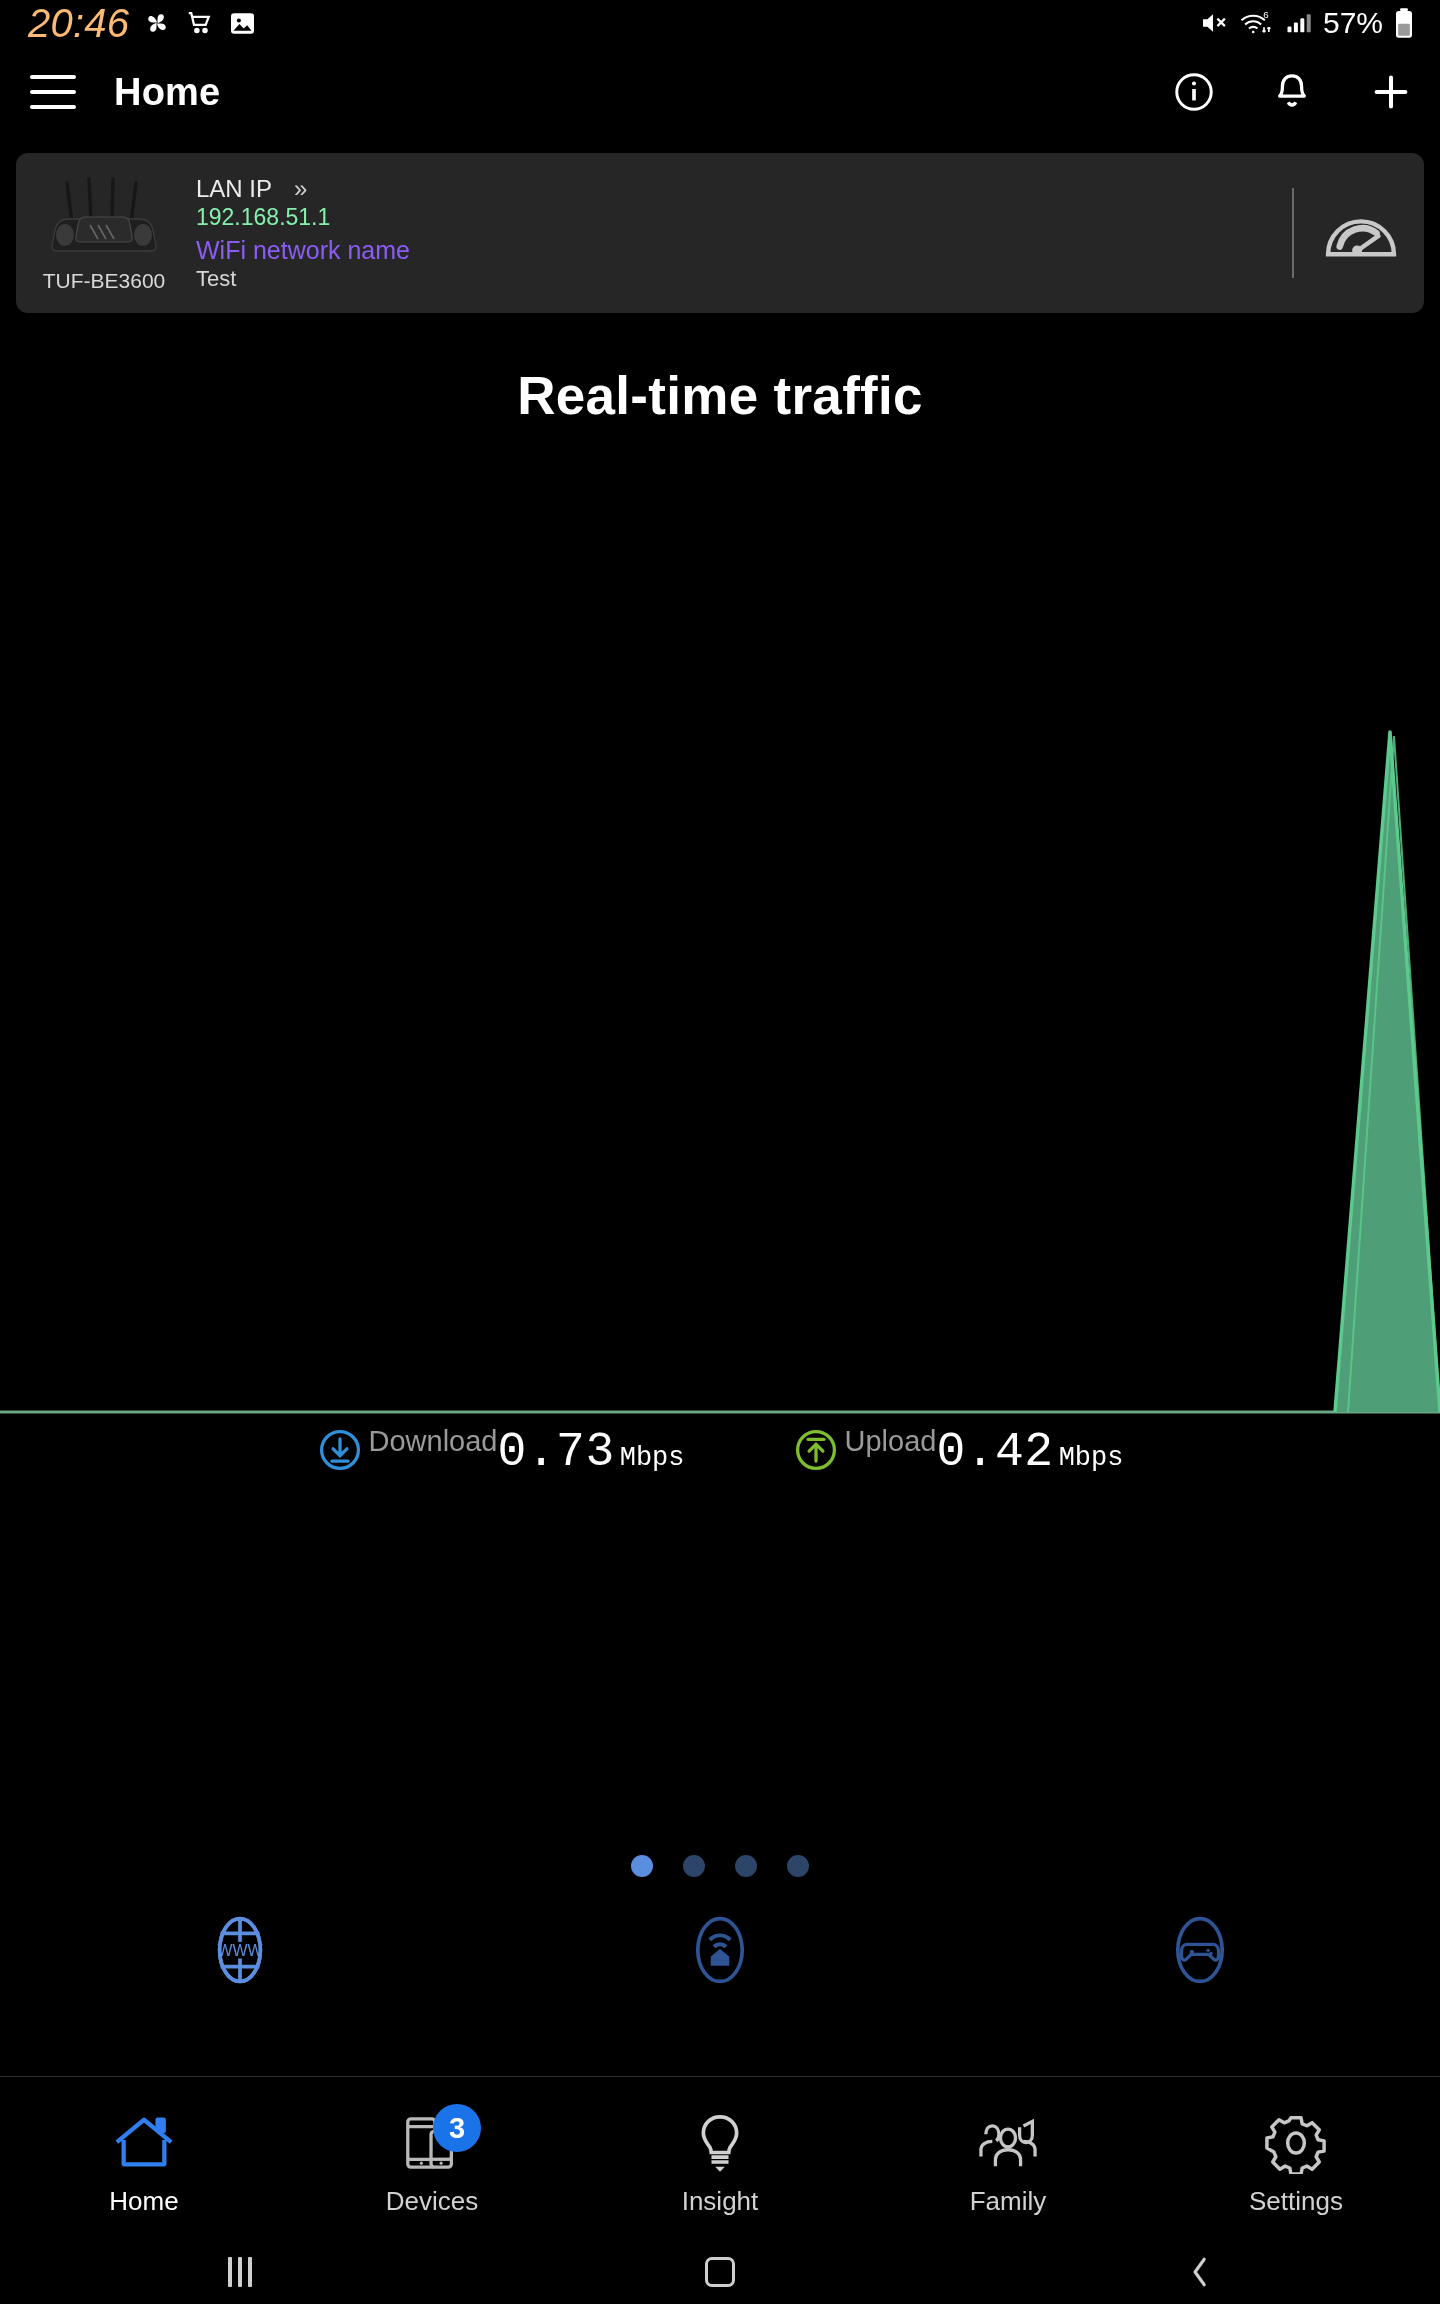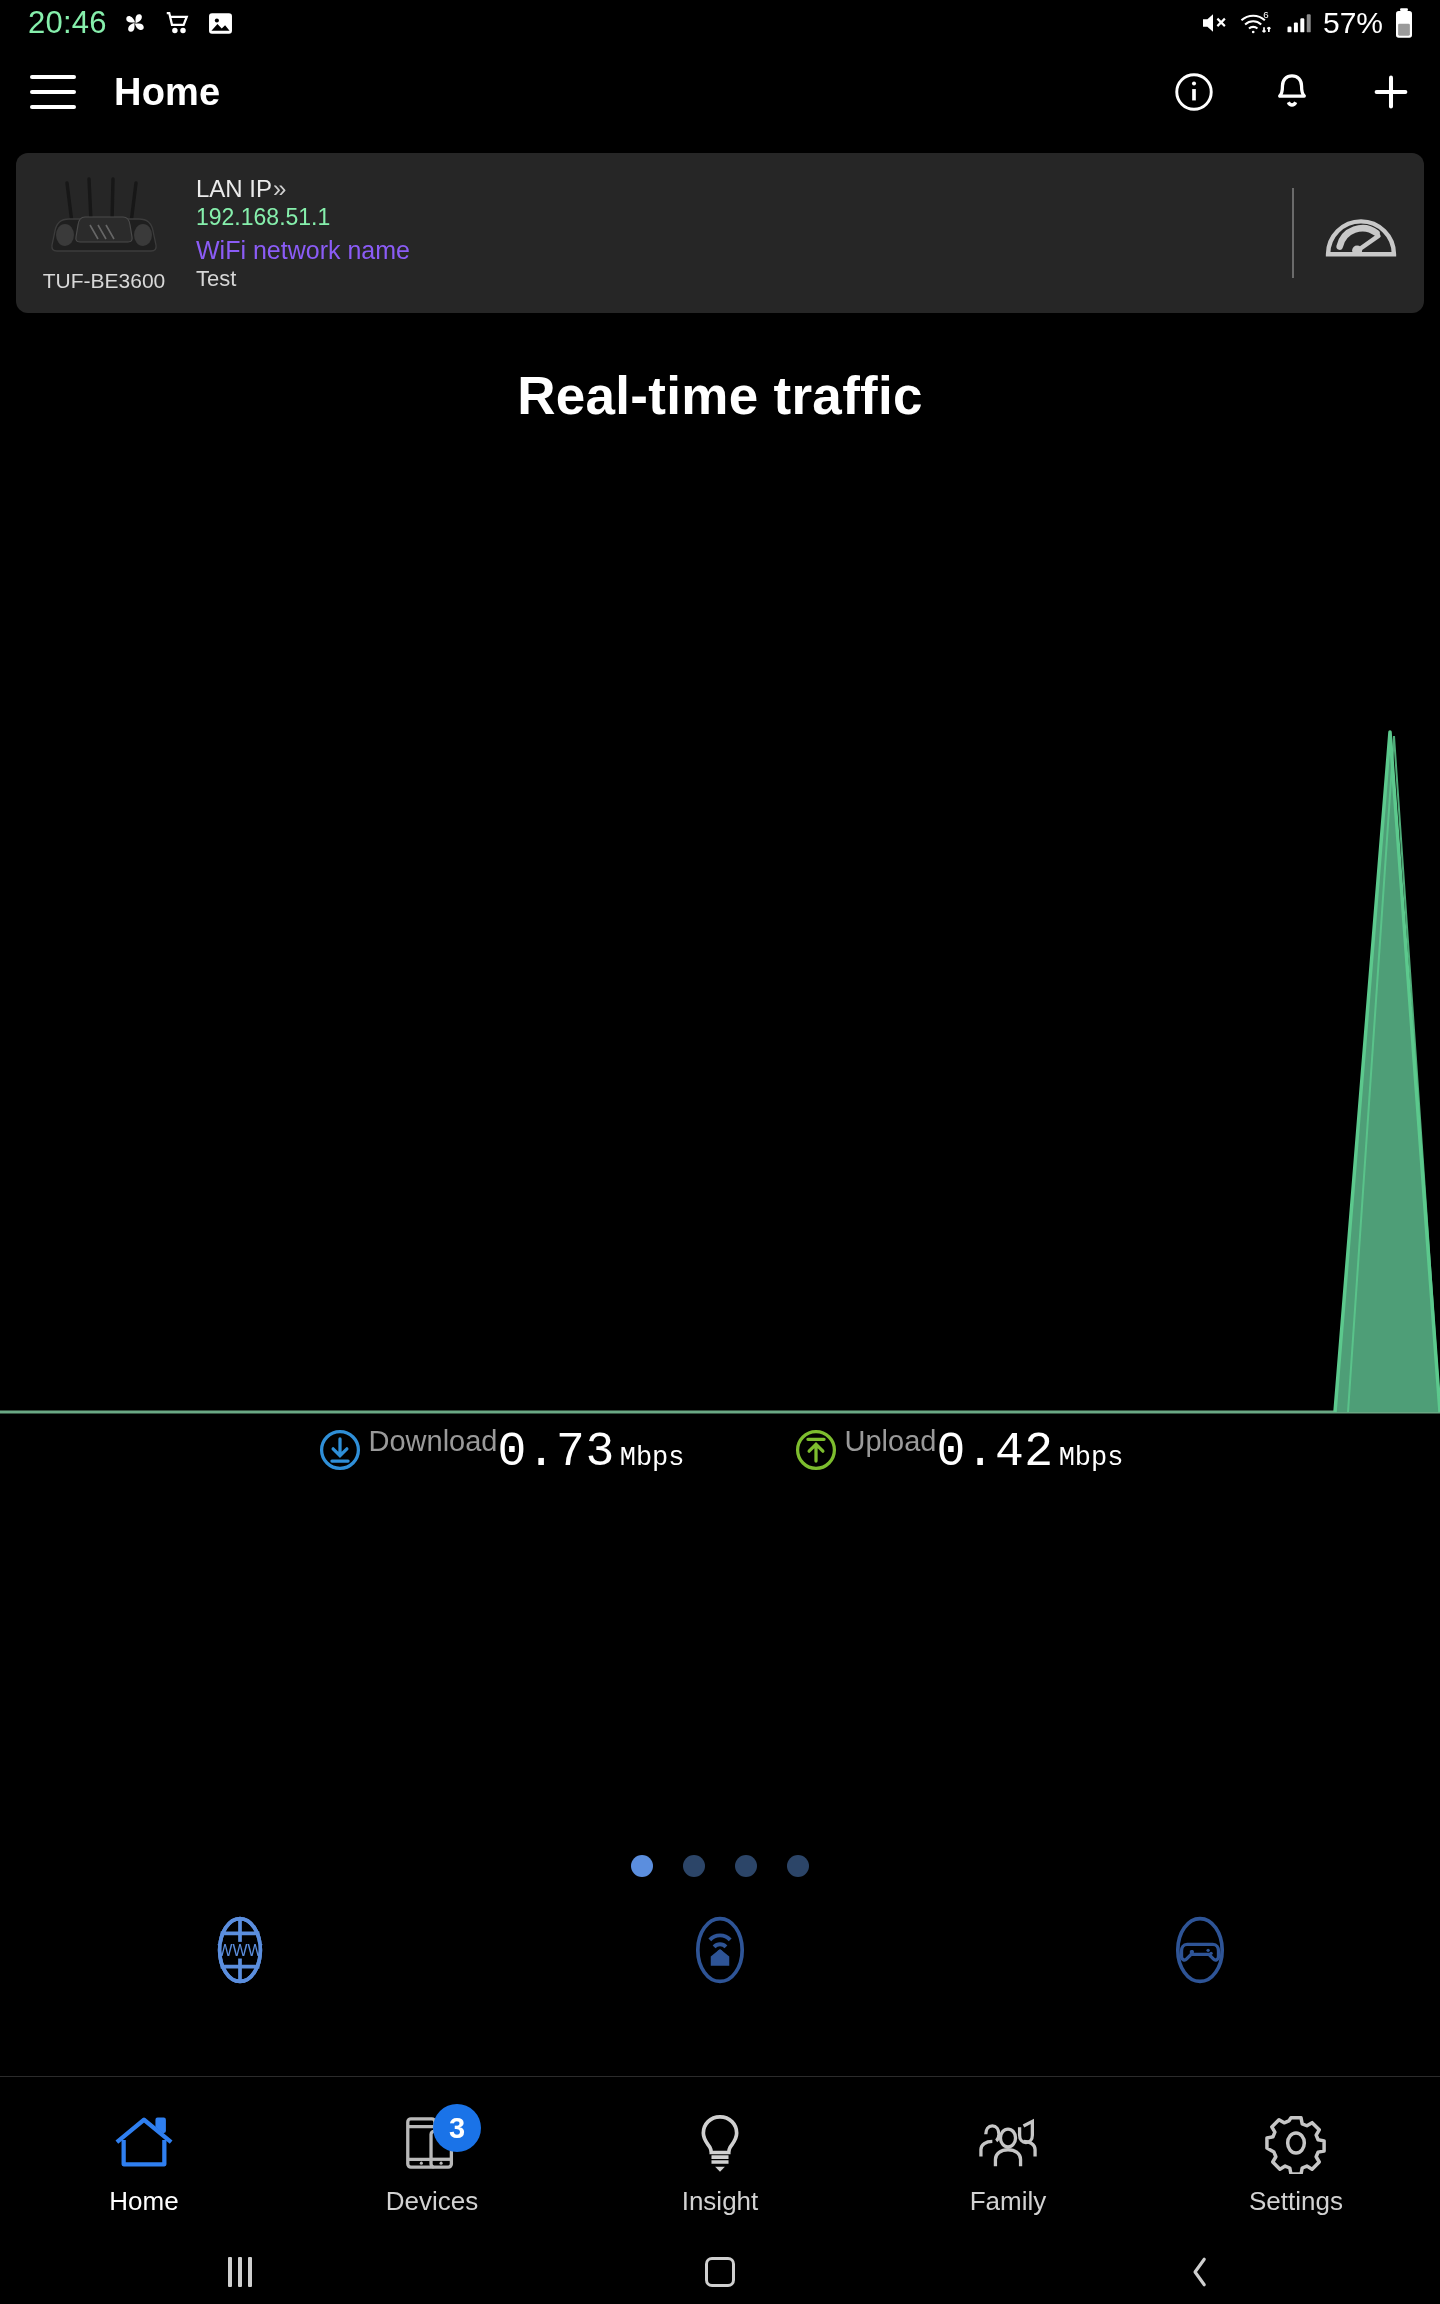--- a/index.html
+++ b/index.html
@@ -10,21 +10,21 @@
     color:#fff; overflow:hidden; position:relative;
   }
 
   
   .statusbar{
     height:46px; width:100%;
     display:flex; align-items:center; justify-content:space-between;
     padding:0 26px 0 28px;
   }
   .sb-left{ display:flex; align-items:center; gap:13px; }
-  .sb-time{ font-size:31px; letter-spacing:.2px; color:#86efac; }
+  .sb-time{ font-size:40px; letter-spacing:.2px; color:#fdba74;font-style:italic; }
   .sb-right{ display:flex; align-items:center; gap:11px; }
   .sb-batt-text{ font-size:30px; color:#fff; }
   .ico{ display:block; }
 
   
   .appbar{
     height:92px; display:flex; align-items:center;
     padding:0 26px 0 30px;
   }
   .hamburger{ width:46px; height:34px; display:flex; flex-direction:column;
@@ -41,21 +41,21 @@
     margin:15px 16px 0 16px; height:160px;
     background:#262626; border-radius:12px;
     display:flex; align-items:center; position:relative;
   }
   .router-left{
     width:148px; display:flex; flex-direction:column; align-items:center;
     margin-left:14px;
   }
   .router-model{ font-size:21px; color:#d8d8d8; margin-top:4px; }
   .router-info{ margin-left:18px; display:flex; flex-direction:column; gap:1px; }
-  .ri-label{ font-size:24px; color:#ebebeb; display:flex; align-items:center; gap:1px;}
+  .ri-label{ font-size:24px; color:#ebebeb; display:flex; align-items:center; gap:22px;}
   .ri-value{ font-size:23px; color:#86efac; }
   .ri-label2{ font-size:25px; color:#8b5cf6; margin-top:4px; }
   .ri-value2{ font-size:22px; color:#d5d5d5; }
   .chev{ font-size:24px; color:#cfcfcf; letter-spacing:-3px; }
   .speed-sect{
     position:absolute; right:22px; top:0; bottom:0;
     display:flex; align-items:center; gap:26px;
   }
   .divider{ width:2px; height:90px; background:#6a6a6a; }
 

